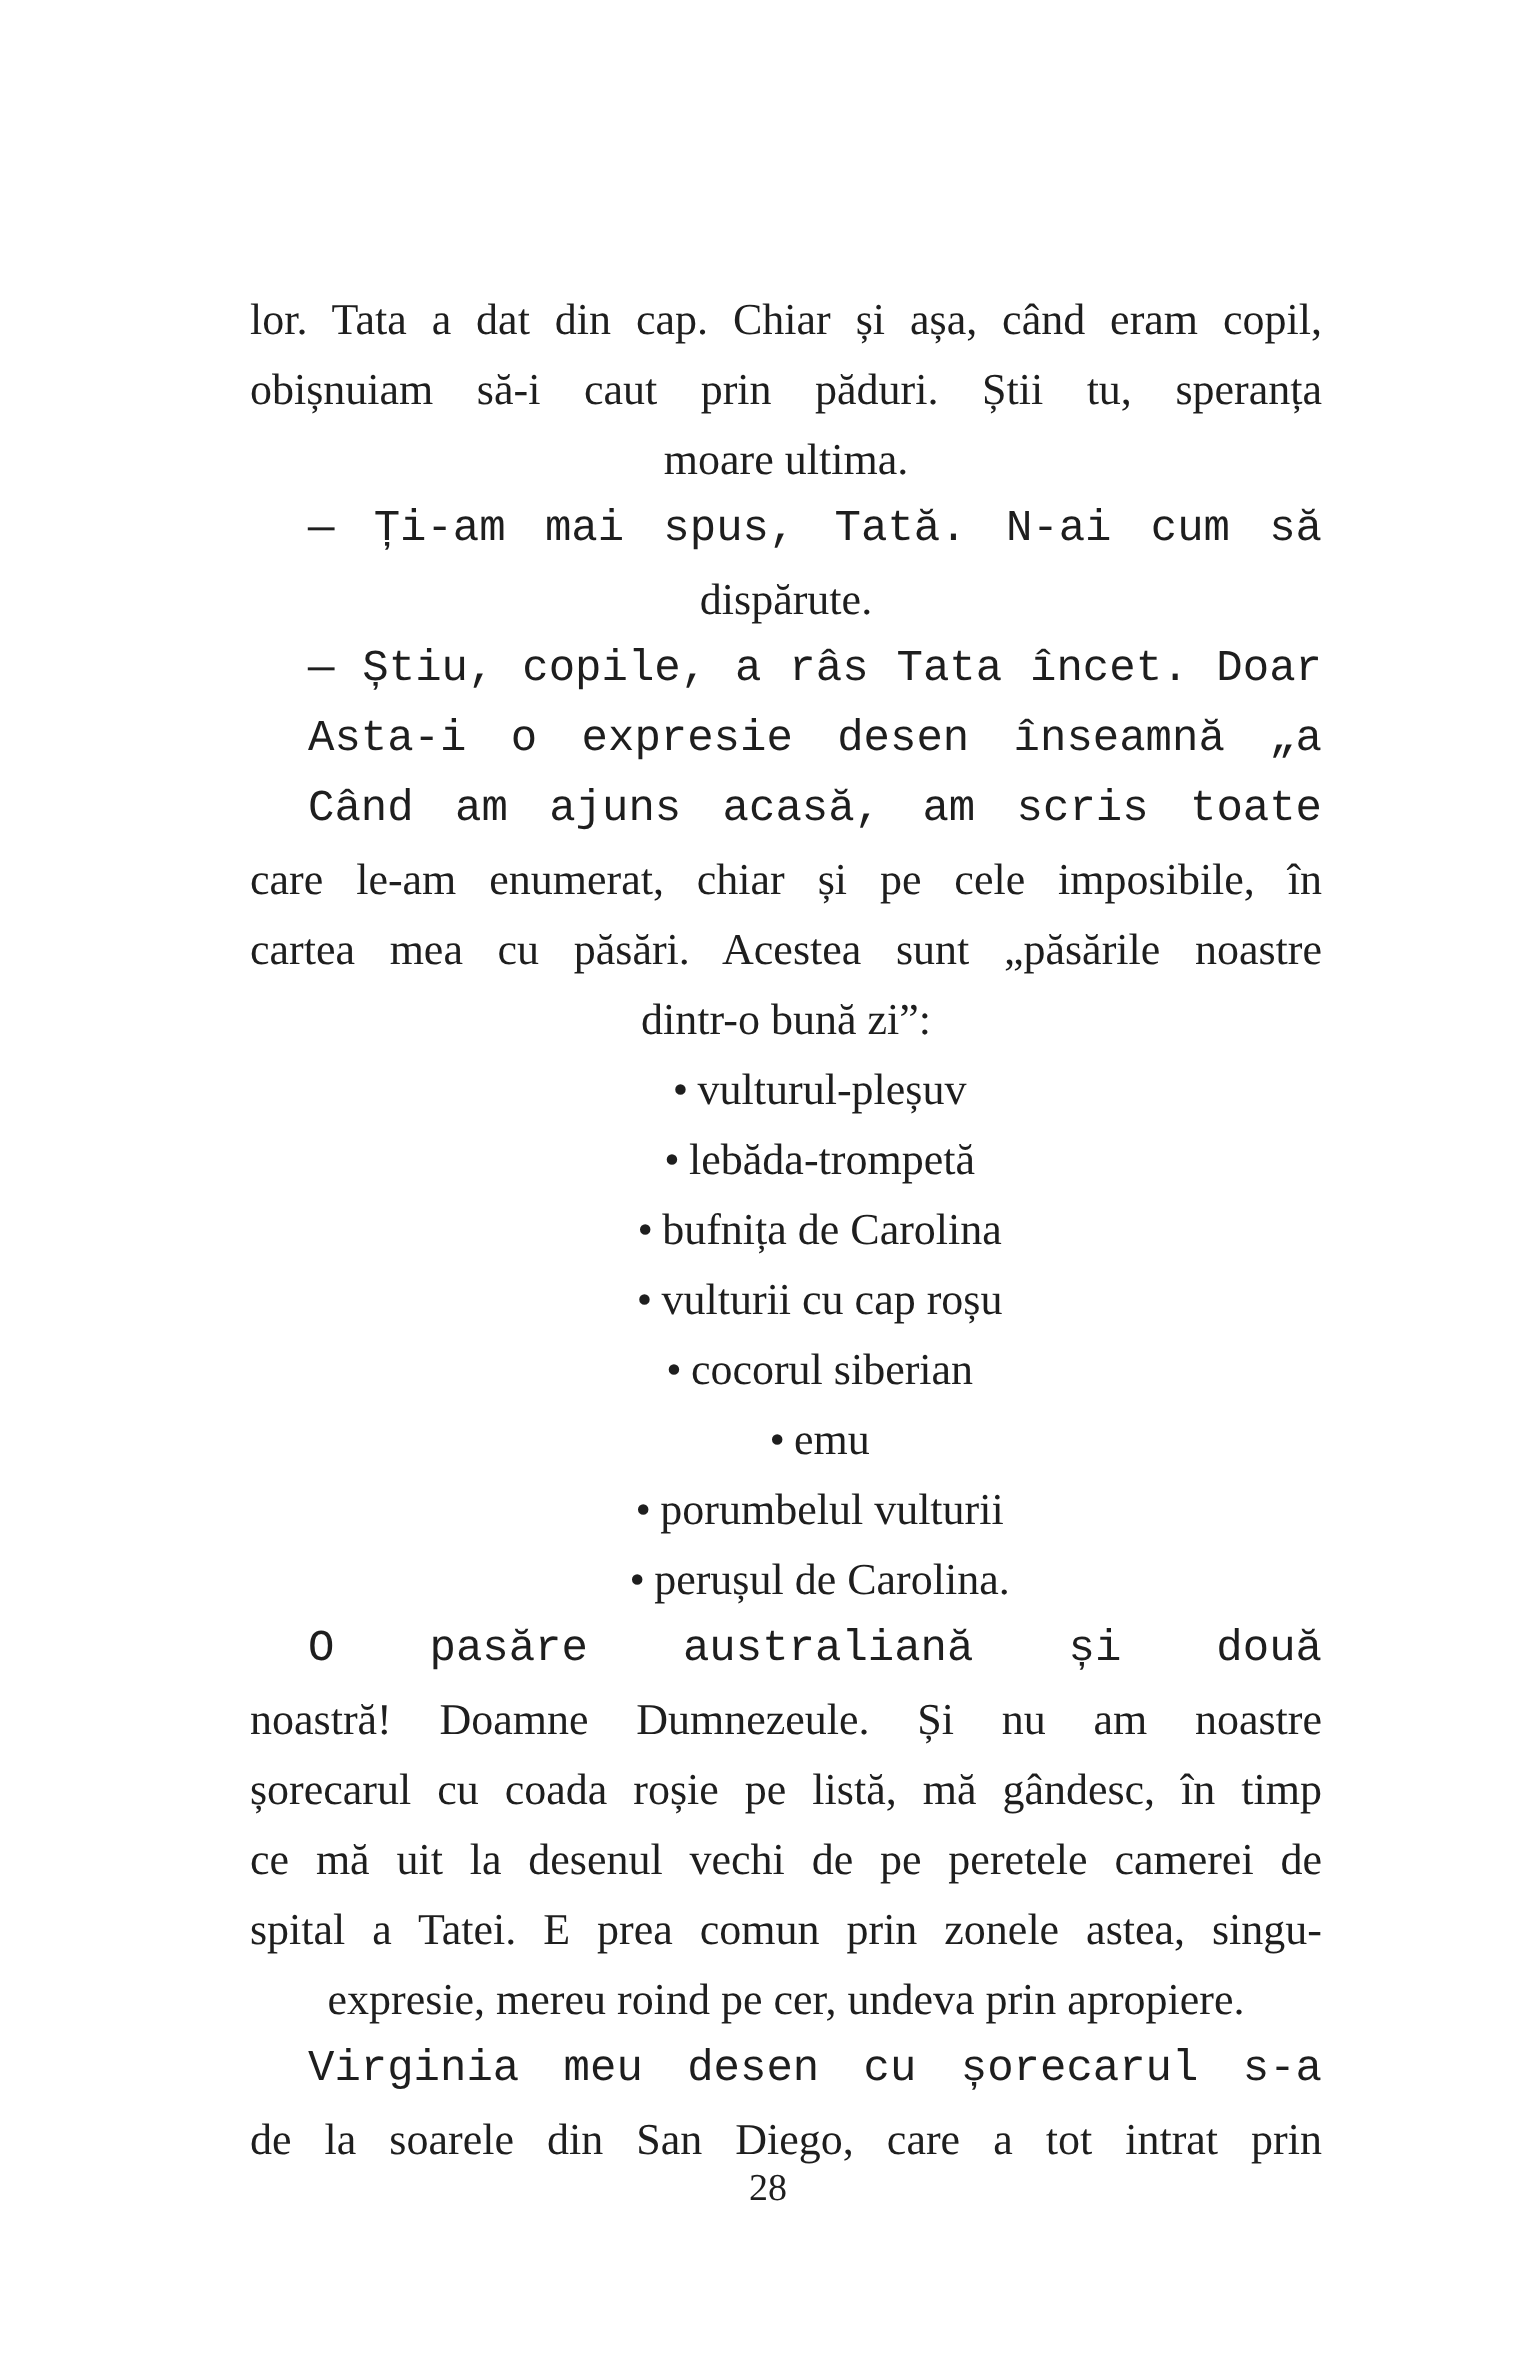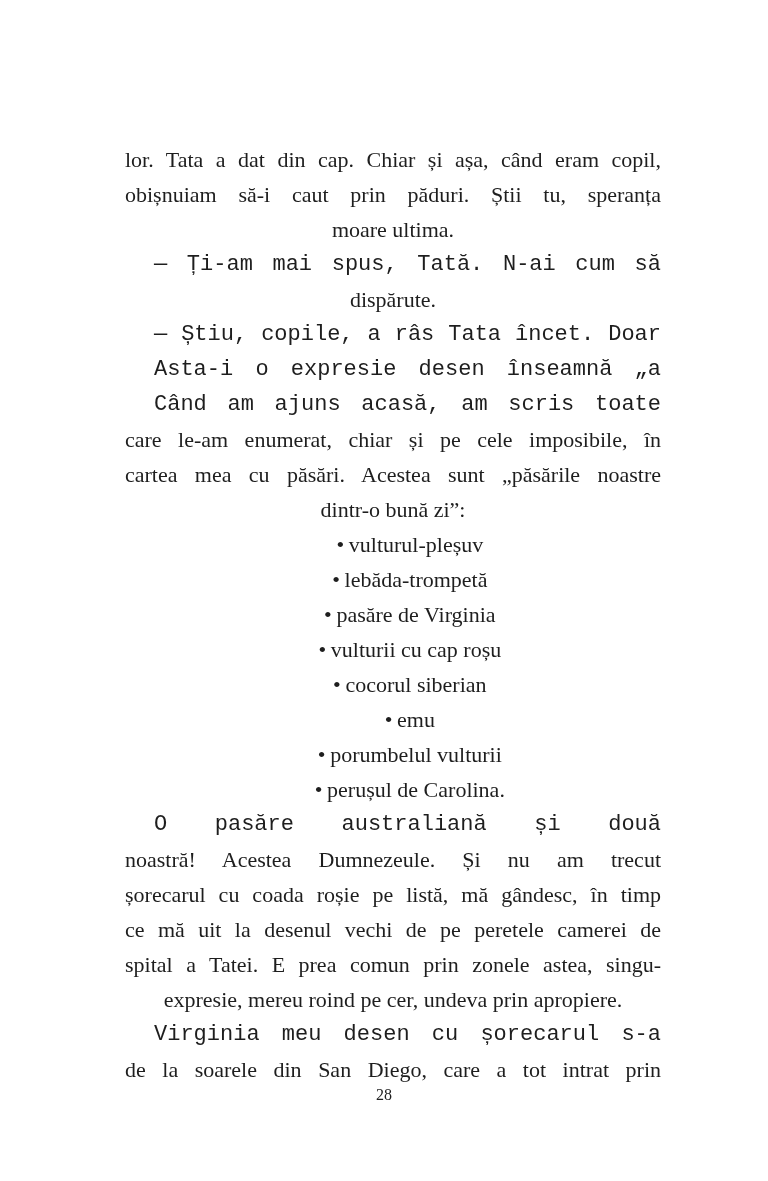--- a/index.html
+++ b/index.html
@@ -50,21 +50,21 @@
   .marker {
     display: inline-block;
     width: 17px;
   }
   .folio {
     position: absolute;
     top: 1083px;
     left: 0;
     width: 768px;
     text-align: center;
-    font-size: 16px;
+    font-size: 19px;
     line-height: 24px;
   }
 </style>
 </head>
 <body>
 
 <main>
 
   <div class="text-block">
 
@@ -95,42 +95,42 @@
     </div>
 
     <div class="para">
       <div class="line bullet-line">
         <span class="marker">•</span><span>vulturul-pleșuv</span>
       </div>
       <div class="line bullet-line">
         <span class="marker">•</span><span>lebăda-trompetă</span>
       </div>
       <div class="line bullet-line">
-        <span class="marker">•</span><span>pasăre de Virginia</span>
+        <span class="marker">•</span><span>bufnița de Carolina</span>
       </div>
       <div class="line bullet-line">
         <span class="marker">•</span><span>vulturii cu cap roșu</span>
       </div>
       <div class="line bullet-line">
         <span class="marker">•</span><span>cocorul siberian</span>
       </div>
       <div class="line bullet-line">
         <span class="marker">•</span><span>emu</span>
       </div>
       <div class="line bullet-line">
         <span class="marker">•</span><span>porumbelul vulturii</span>
       </div>
       <div class="line bullet-line">
         <span class="marker">•</span><span>perușul de Carolina.</span>
       </div>
     </div>
 
     <div class="para">
       <div class="line jl ind">O pasăre australiană și două dispărute, pe lista</div>
-      <div class="line jl">noastră! Acestea Dumnezeule. Și nu am trecut</div>
+      <div class="line jl">noastră! Doamne Dumnezeule. Și nu am noastre</div>
       <div class="line jl">șorecarul cu coada roșie pe listă, mă gândesc, în timp</div>
       <div class="line jl">ce mă uit la desenul vechi de pe peretele camerei de</div>
       <div class="line jl">spital a Tatei. E prea comun prin zonele astea, singu-</div>
       <div class="line ll">expresie, mereu roind pe cer, undeva prin apropiere.</div>
     </div>
 
     <div class="para">
       <div class="line jl ind">Virginia meu desen cu șorecarul s-a cam șters,</div>
       <div class="line jl">de la soarele din San Diego, care a tot intrat prin</div>
     </div>

